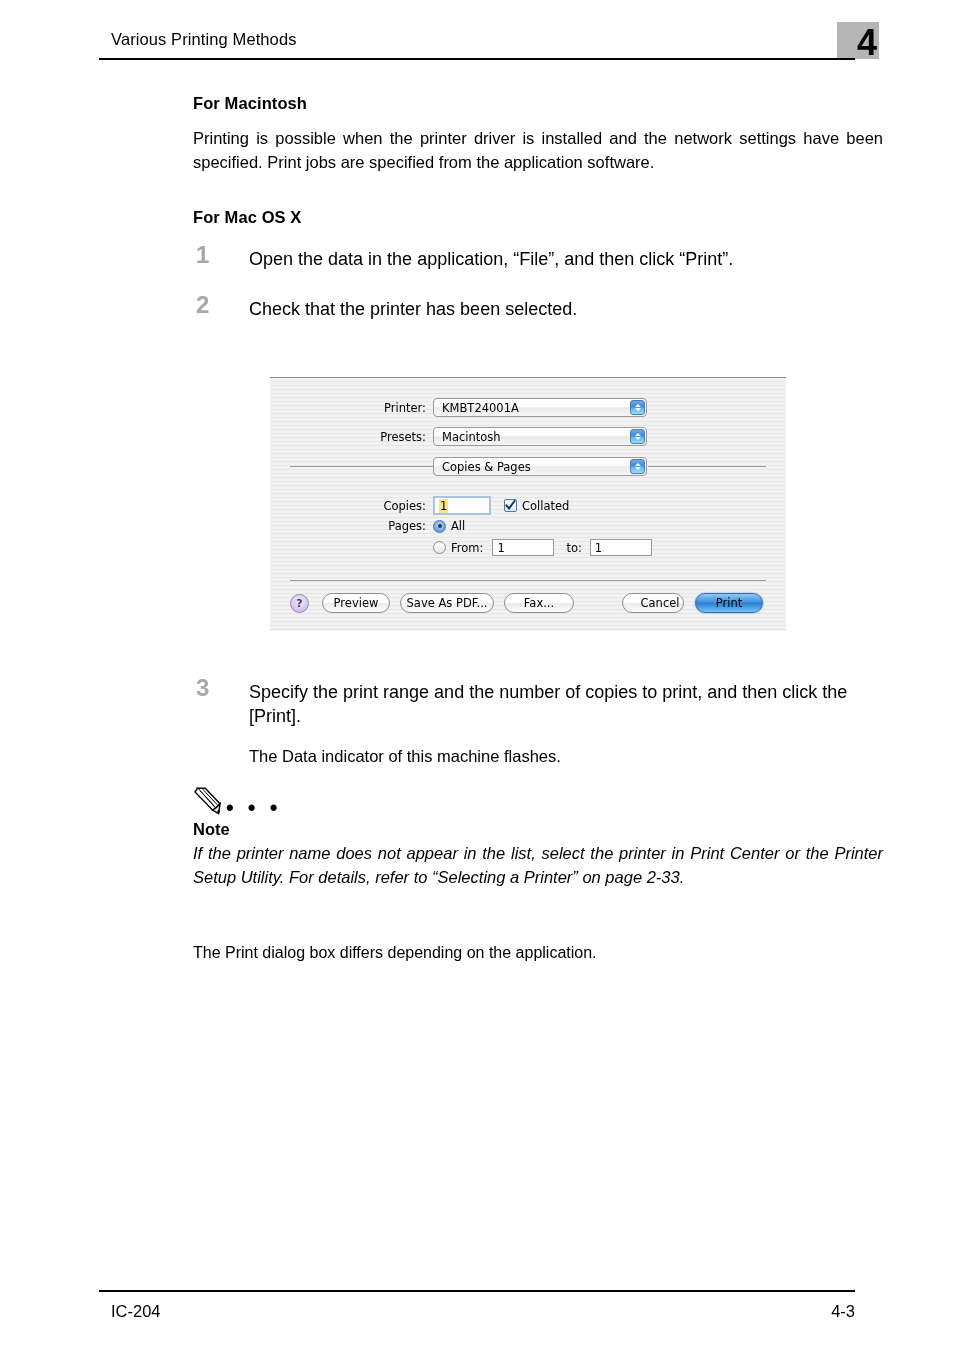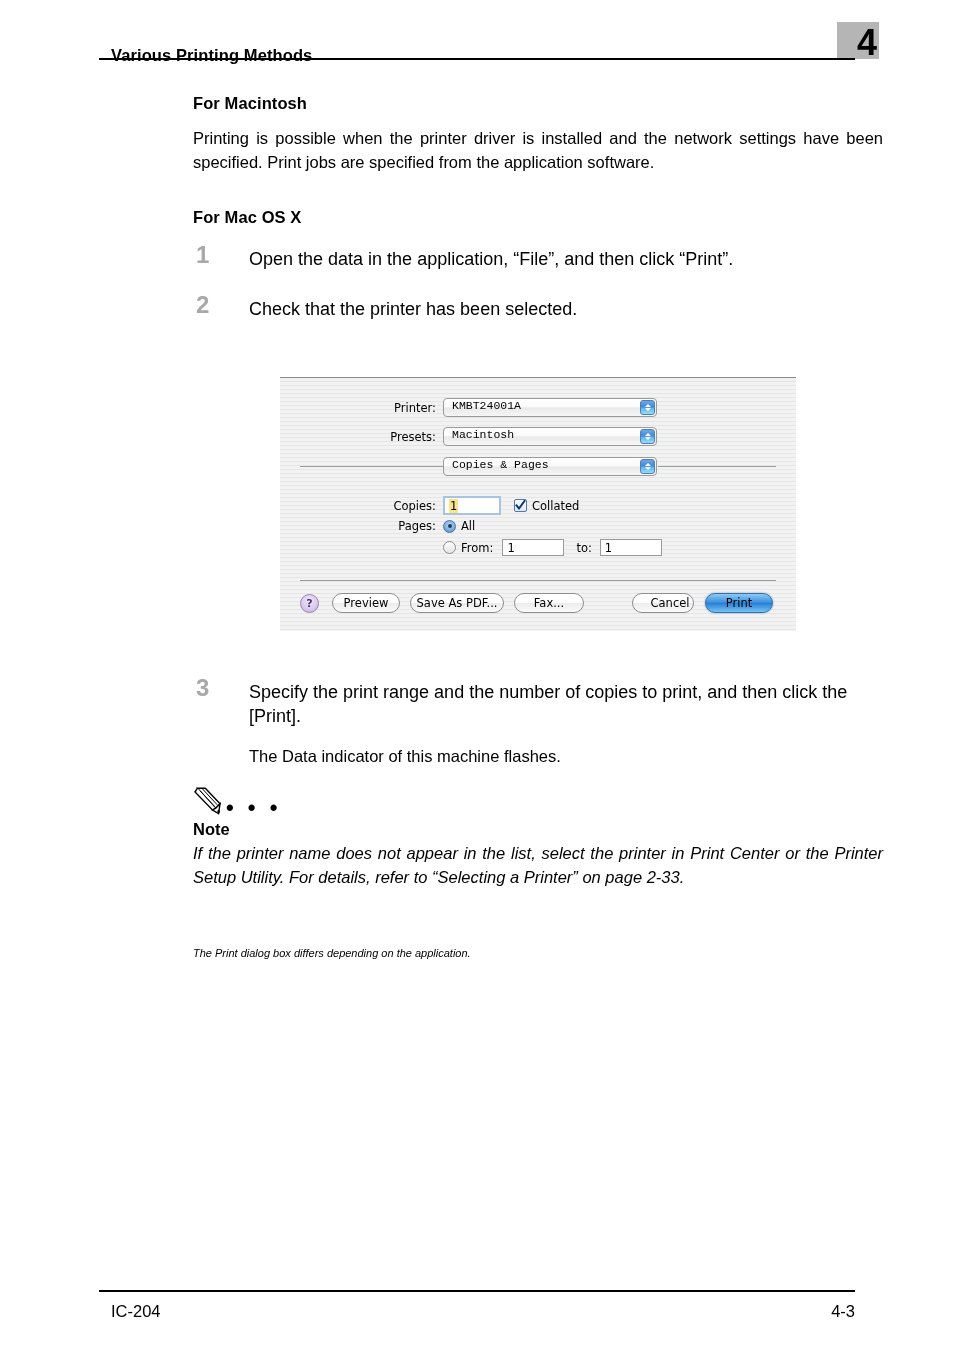--- a/index.html
+++ b/index.html
@@ -23,23 +23,23 @@
   .header {
     position: absolute;
     left: 99px;
     top: 30px;
     width: 756px;
     height: 36px;
   }
   .header-title {
     position: absolute;
     left: 12px;
-    top: 16px;
-    font-size: 16.5px;
-    font-weight: bold;
+    top: 0px;
+    font-size: 16.5px;
+    font-weight: normal;
     letter-spacing: 0.1px;
     white-space: nowrap;
   }
   .header-rule {
     position: absolute;
     left: 0px;
     top: 28px;
     width: 756px;
     height: 2px;
     background: #000000;
@@ -110,21 +110,21 @@
   }
   .step-sub {
     font-size: 16.5px;
     line-height: 24px;
     margin-top: 16px;
   }
 
   
   .figure {
     position: absolute;
-    left: 280px;
+    left: 270px;
     top: 377px;
     width: 516px;
     height: 254px;
   }
   .dialog {
     position: relative;
     width: 100%;
     height: 100%;
     border-top: 1px solid #8a8a8a;
     box-sizing: border-box;
@@ -150,23 +150,22 @@
 
   
   .popup {
     position: relative;
     height: 19px;
     border: 1px solid #9a9a9a;
     border-radius: 4px;
     background: linear-gradient(to bottom, #ffffff 0%, #fbfbfb 45%, #e9e9e9 52%, #f6f6f6 100%);
     box-shadow: 0 1px 0 rgba(255,255,255,0.8) inset;
     display: flex;
-    align-items: flex-start;
-    box-sizing: border-box;
-    font-family: Liberation Mono, monospace;
+    align-items: center;
+    box-sizing: border-box;
   }
   .popup-text {
     font-size: 11.5px;
     padding-left: 8px;
     color: #000;
     white-space: nowrap;
   }
   .popup-arrows {
     position: absolute;
     right: 1px;
@@ -325,22 +324,21 @@
     font-style: italic;
     line-height: 24px;
     margin: 0;
     text-align: justify;
   }
   .note-extra {
     position: absolute;
     left: 193px;
     top: 941px;
     width: 690px;
-    font-size: 11px;
-    font-style: italic;
+    font-size: 16px;
     line-height: 24px;
   }
 
   
   .footer {
     position: absolute;
     left: 99px;
     top: 1290px;
     width: 756px;
   }

